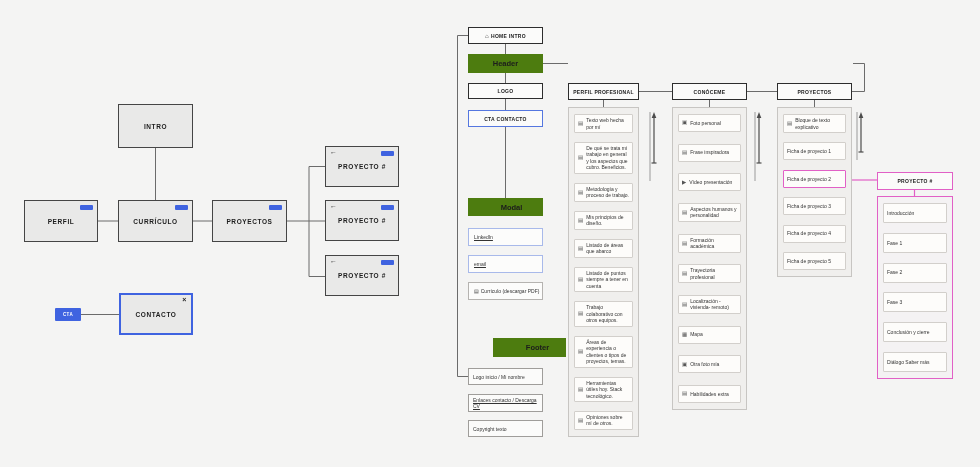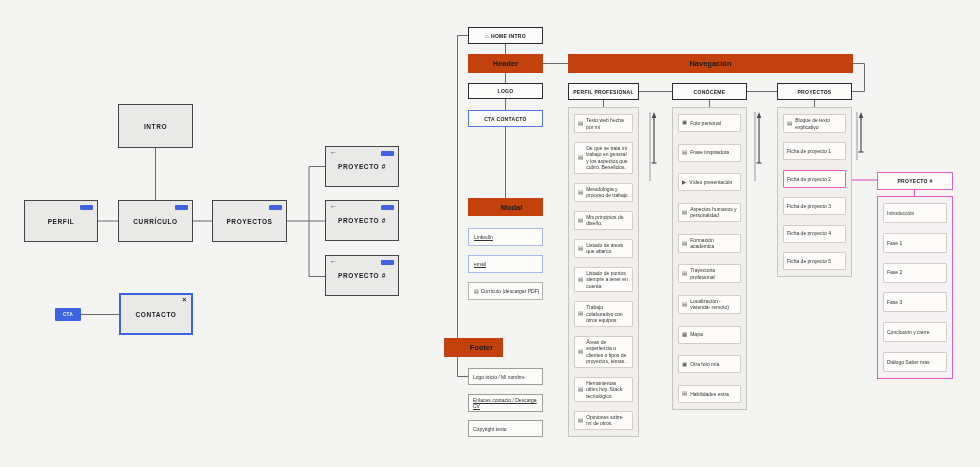--- a/index.html
+++ b/index.html
@@ -13,21 +13,21 @@
   .box-lg{background:#e9e9e8;border:1px solid #454545;display:flex;align-items:center;justify-content:center;
           font-size:6.5px;font-weight:700;letter-spacing:.6px;color:#1c1c1c;}
   .box-contact{border:2px solid #3f63e0;}
   .chip{position:absolute;top:4px;right:4px;width:13px;height:5px;background:#3f63e0;border-radius:1px;}
   .back-arrow{position:absolute;top:1px;left:4px;font-size:7px;color:#222;line-height:1;}
   .close-x{position:absolute;top:1px;right:4px;font-size:7px;color:#222;line-height:1;}
   .cta-box{background:#3f63e0;color:#fff;display:flex;align-items:center;justify-content:center;
            font-size:4.5px;font-weight:700;letter-spacing:.4px;border-radius:1px;}
 
   
-  .section-hdr{background:#c2410c;display:flex;align-items:center;justify-content:center;
+  .section-hdr{background:#4d7c0f;display:flex;align-items:center;justify-content:center;
                font-size:7.5px;font-weight:700;color:#1c1c1c;}
   .box-sm{background:#fbfbfa;border:1.5px solid #2d2d2d;display:flex;align-items:center;justify-content:center;
           gap:2px;font-size:5px;font-weight:700;letter-spacing:.3px;color:#222;}
   .box-sm.blue{border-color:#5577e0;}
   .box-sm.pink{border-color:#e160c6;font-weight:700;}
   .mbox{background:#fcfcfb;border:1px solid #a8b9ea;display:flex;align-items:center;gap:2px;
         font-size:5px;color:#333;padding:0 0 0 5px;}
   .mbox.gray{border-color:#b5b3b0;}
   .fbox{background:#fbfbfa;border:1px solid #9f9d9a;display:flex;align-items:center;
         font-size:5px;color:#333;padding:0 0 0 4px;}
@@ -137,23 +137,20 @@
 
   <div class="abs node box-sm" style="left:468px;top:27px;width:75px;height:17px;">
     <span class="hicon">⌂</span>
     <span>HOME INTRO</span>
   </div>
 
   <div class="abs node section-hdr" style="left:468px;top:54px;width:75px;height:19px;">
     <span>Header</span>
   </div>
 
-  <div class="abs node section-hdr" style="left:568px;top:54px;width:285px;height:19px;">
-    <span>Navegación</span>
-  </div>
 
   <div class="abs node box-sm" style="left:468px;top:83px;width:75px;height:16px;">
     <span>LOGO</span>
   </div>
 
   <div class="abs node box-sm" style="left:568px;top:83px;width:71px;height:17px;">
     <span>PERFIL PROFESIONAL</span>
   </div>
 
   <div class="abs node box-sm" style="left:672px;top:83px;width:75px;height:17px;">
@@ -286,21 +283,21 @@
 
   <div class="abs node mbox" style="left:468px;top:255px;width:75px;height:18px;">
     <span class="underline">email</span>
   </div>
 
   <div class="abs node mbox gray" style="left:468px;top:282px;width:75px;height:18px;">
     <span class="cicon">▤</span>
     <span>Currículo (descargar PDF)</span>
   </div>
 
-  <div class="abs node section-hdr" style="left:444px;top:338px;width:59px;height:19px;padding-left:16px;">
+  <div class="abs node section-hdr" style="left:493px;top:338px;width:73px;height:19px;padding-left:16px;">
     <span>Footer</span>
   </div>
 
   <div class="abs node fbox" style="left:468px;top:368px;width:75px;height:17px;">
     <span>Logo inicio / Mi nombre</span>
   </div>
 
   <div class="abs node fbox" style="left:468px;top:394px;width:75px;height:18px;">
     <span class="underline">Enlaces contacto / Descarga CV</span>
   </div>

